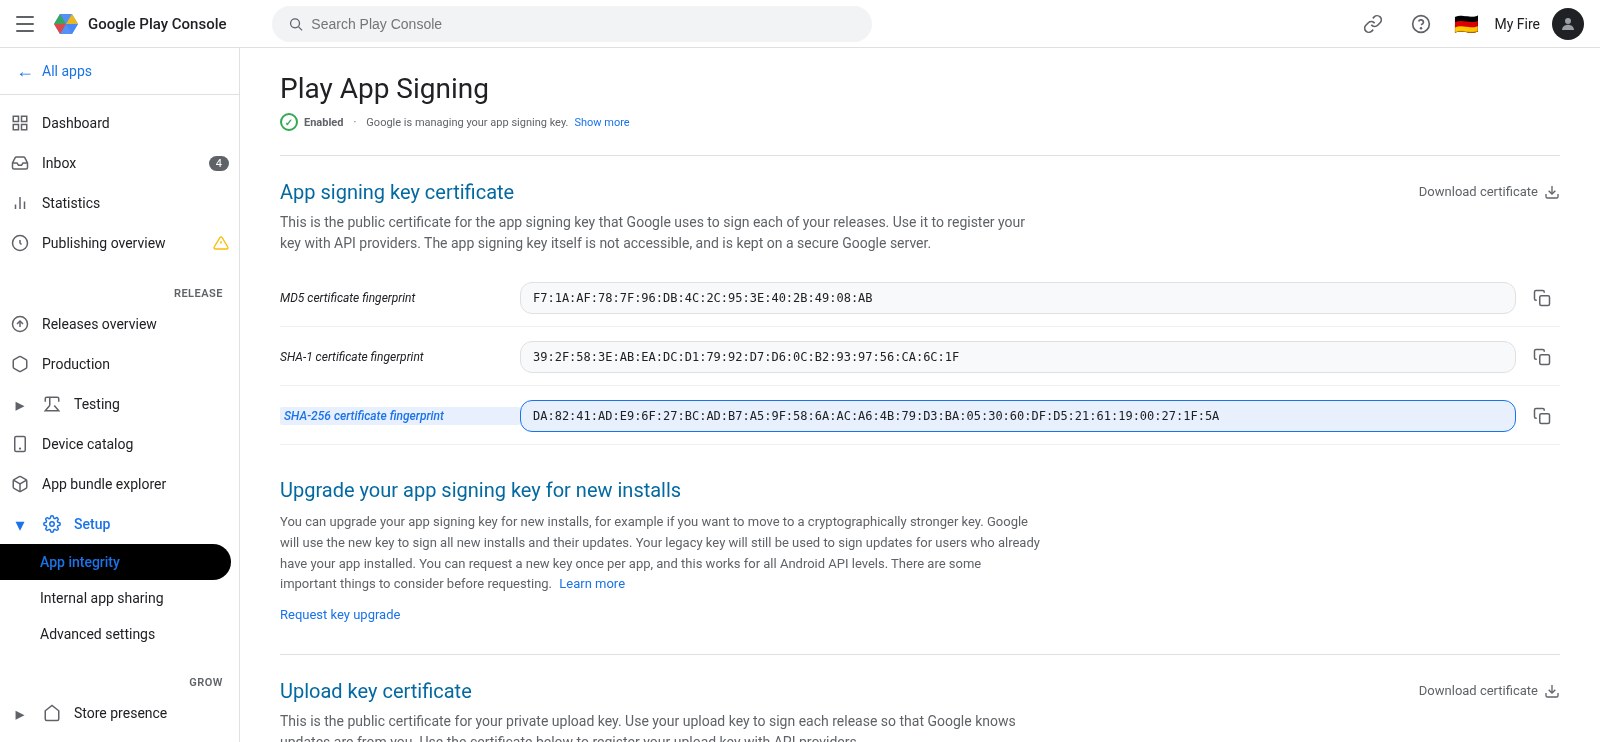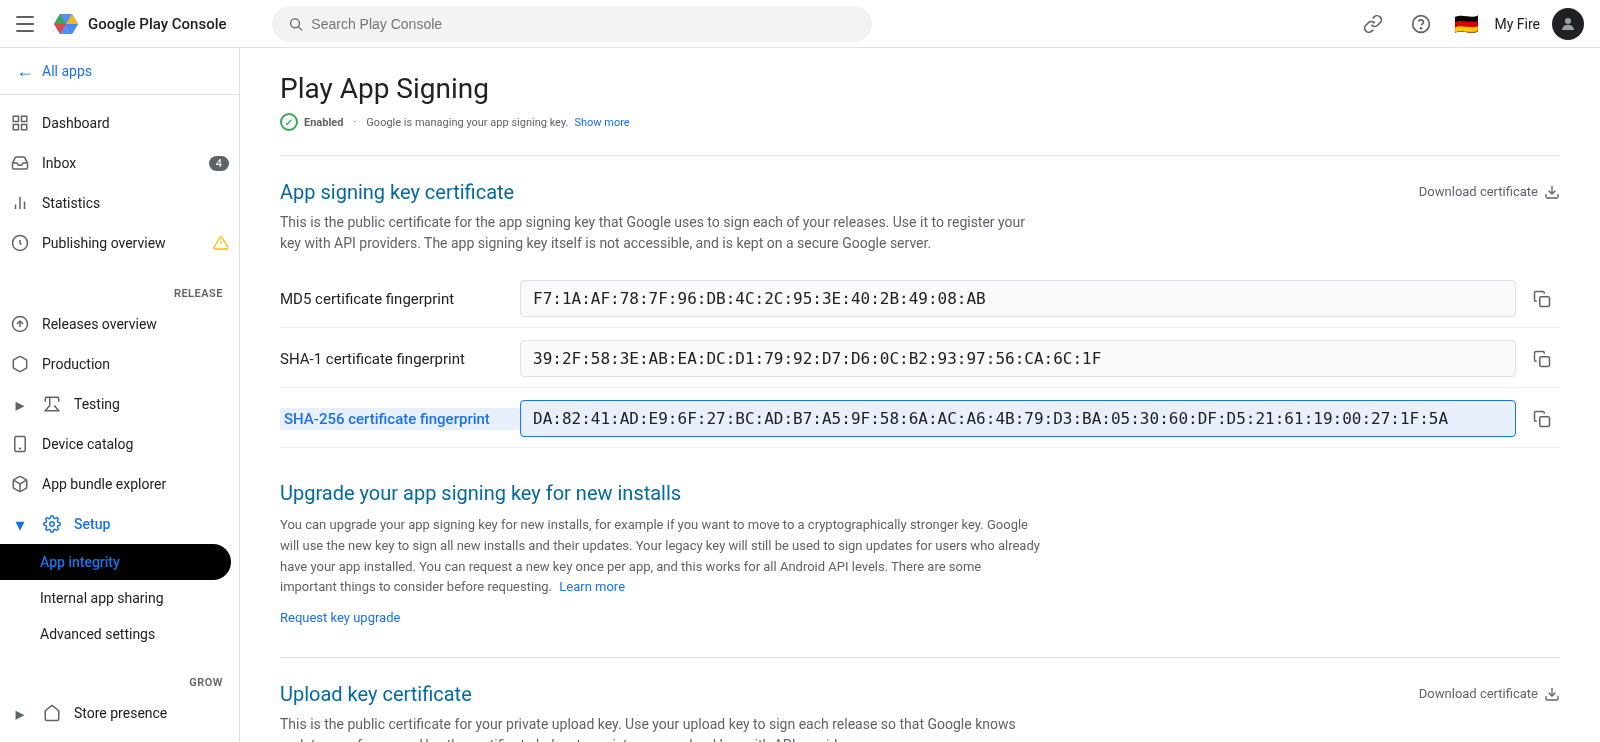--- a/index.html
+++ b/index.html
@@ -52,22 +52,22 @@
 
     
     .section { margin-bottom: 32px; }
     .section-header { display: flex; align-items: flex-start; justify-content: space-between; margin-bottom: 8px; }
     .section-title { font-size: 20px; font-weight: 400; color: #0369a1; }
     .section-desc { font-size: 14px; color: #5f6368; max-width: 760px; line-height: 1.5; margin-bottom: 16px; }
     .download-cert-btn { display: flex; align-items: flex-start; gap: 6px; color: #5f6368; font-size: 13px; cursor: pointer; white-space: nowrap; padding-top: 4px; }
 
     
     .fingerprint-row { display: flex; align-items: center; margin-bottom: 2px; border-bottom: 1px solid #f0f0f0; padding: 10px 0; }
-    .fingerprint-label { font-size: 15px; color: #202124; width: 240px; flex-shrink: 0; }
-    .fingerprint-value { flex: 1; background: #f8f9fa; border: 1px solid #e0e0e0; border-radius: 4px; padding: 8px 12px; font-family: monospace; font-size: 16px; color: #202124; margin-right: 8px; }
+    .fingerprint-label { font-size: 12px; color: #202124; width: 240px; flex-shrink: 0; font-style: italic; }
+    .fingerprint-value { flex: 1; background: #f8f9fa; border: 1px solid #e0e0e0; border-radius: 12px; padding: 8px 12px; font-family: monospace; font-size: 12px; color: #202124; margin-right: 8px; }
     .fingerprint-value.selected { background: #e8f0fe; border-color: #1a73e8; }
     .copy-btn { width: 36px; height: 36px; display: flex; align-items: center; justify-content: center; cursor: pointer; color: #5f6368; border-radius: 4px; flex-shrink: 0; }
 
     
     .upgrade-section { margin-bottom: 32px; }
     .upgrade-desc { font-size: 13px; color: #5f6368; line-height: 1.6; max-width: 760px; margin-bottom: 4px; }
     .upgrade-desc a { color: #1a73e8; text-decoration: none; }
     .request-link { color: #1a73e8; font-size: 13px; cursor: pointer; text-decoration: none; display: block; margin-top: 12px; }
 
     

